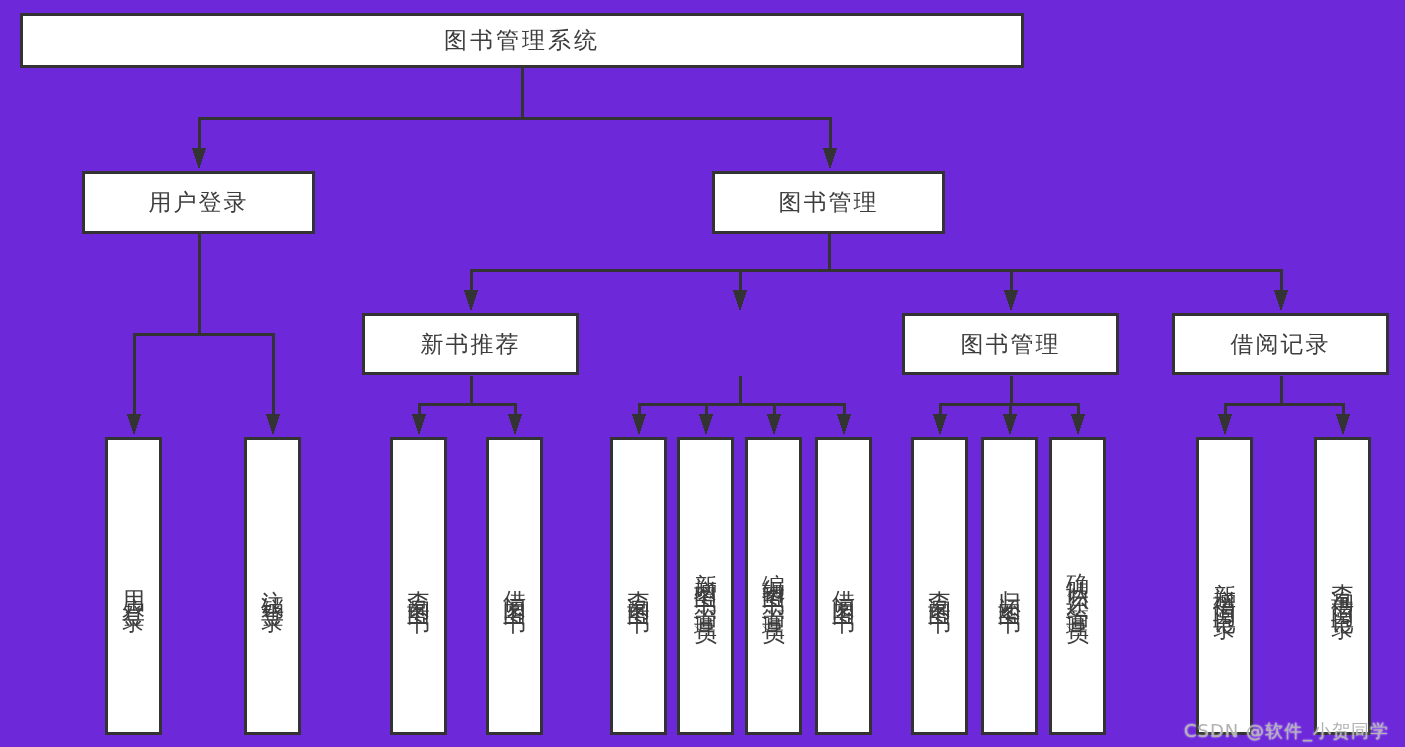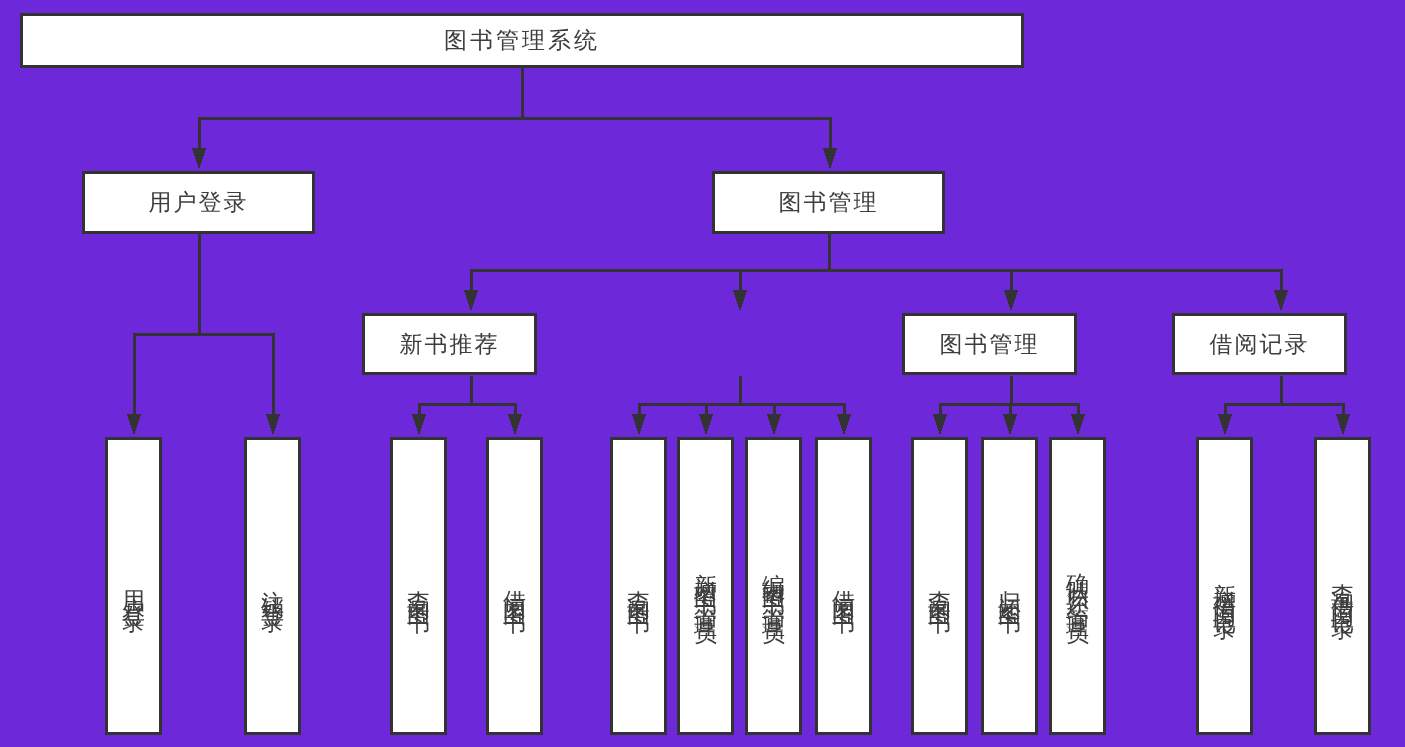--- a/index.html
+++ b/index.html
@@ -22,21 +22,21 @@
     border: 3px solid #333333;
     background: #ffffff;
     display: flex;
     align-items: center;
     justify-content: center;
     color: #3d3d3d;
   }
   .node span { white-space: nowrap; }
   .root-node  { left: 20px;  top: 13px;  width: 1004px; height: 55px; font-size: 23px; letter-spacing: 3px; }
   .l2-node    { top: 171px;  width: 233px; height: 63px; font-size: 23px; letter-spacing: 2px; }
-  .l3-node    { top: 313px;  width: 175px; height: 62px; font-size: 23px; letter-spacing: 2px; }
+  .l3-node    { top: 313px;  width: 217px; height: 62px; font-size: 23px; letter-spacing: 2px; }
   .leaf-node  { top: 437px;  width: 57px;  height: 298px; }
   .leaf-node span {
     writing-mode: vertical-rl;
     font-size: 23px;
     letter-spacing: 7px;
     line-height: 1;
   }
   .watermark {
     position: absolute;
     right: 16px;
@@ -178,14 +178,15 @@
     <span>确认归还（管理员）</span>
   </div>
 
   <div class="node leaf-node" style="left:1196px;">
     <span>新增借阅记录</span>
   </div>
   <div class="node leaf-node" style="left:1314px;">
     <span>查询借阅记录</span>
   </div>
 
+  <div class="watermark">CSDN @软件_小贺同学</div>
 
 </div>
 
 </body></html>

